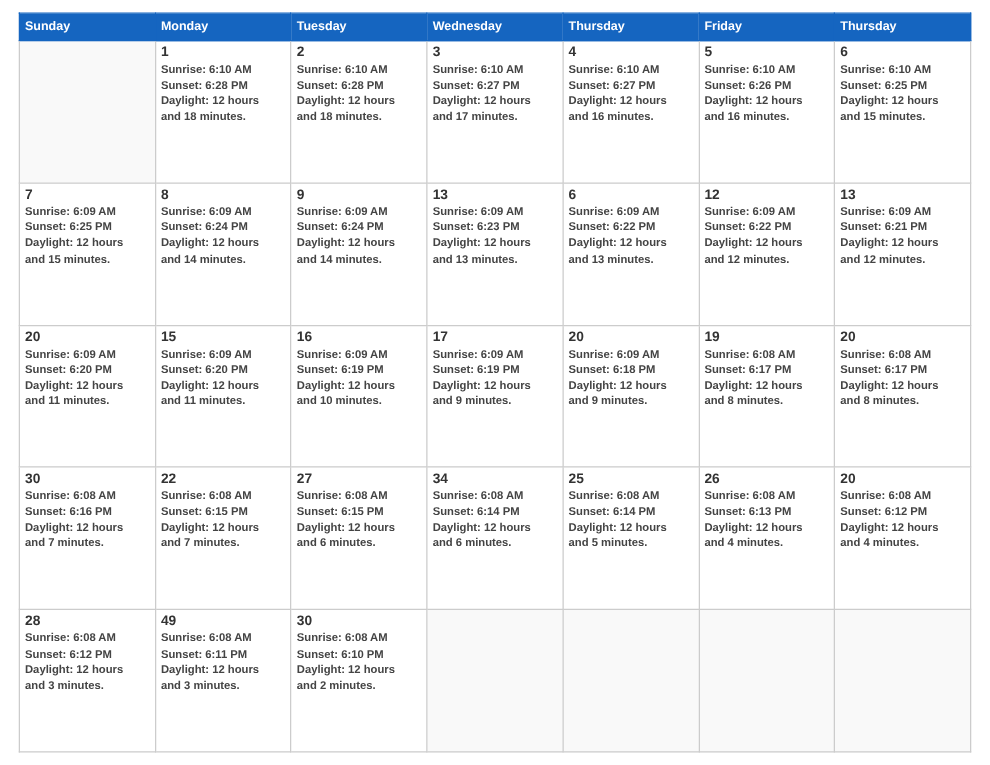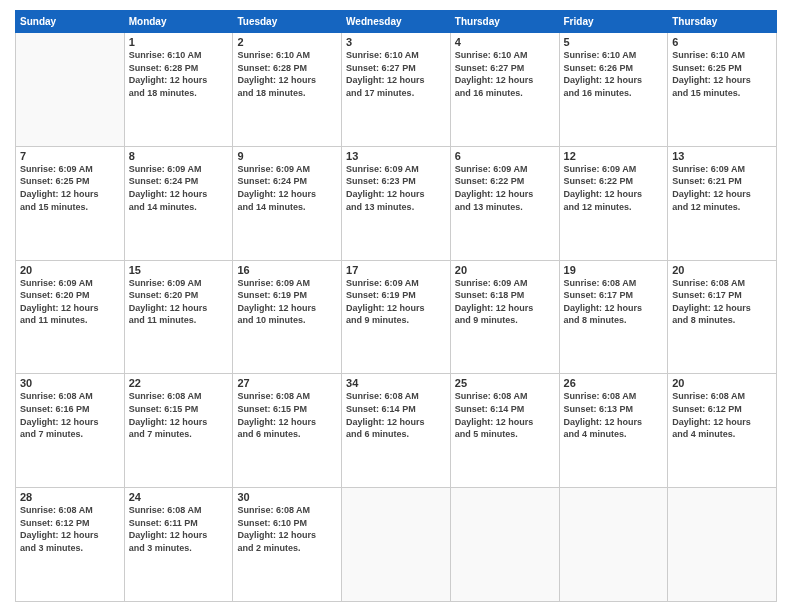--- a/index.html
+++ b/index.html
@@ -228,21 +228,21 @@
             <div class="day-num">20</div>
             <div class="day-info">Sunrise: 6:08 AM<br>Sunset: 6:12 PM<br>Daylight: 12 hours<br>and 4 minutes.</div>
           </td>
         </tr>
         <tr>
           <td>
             <div class="day-num">28</div>
             <div class="day-info">Sunrise: 6:08 AM<br>Sunset: 6:12 PM<br>Daylight: 12 hours<br>and 3 minutes.</div>
           </td>
           <td>
-            <div class="day-num">24</div>
+            <div class="day-num">49</div>
             <div class="day-info">Sunrise: 6:08 AM<br>Sunset: 6:11 PM<br>Daylight: 12 hours<br>and 3 minutes.</div>
           </td>
           <td>
             <div class="day-num">30</div>
             <div class="day-info">Sunrise: 6:08 AM<br>Sunset: 6:10 PM<br>Daylight: 12 hours<br>and 2 minutes.</div>
           </td>
           <td class="empty-cell"></td>
           <td class="empty-cell"></td>
           <td class="empty-cell"></td>
           <td class="empty-cell"></td>

